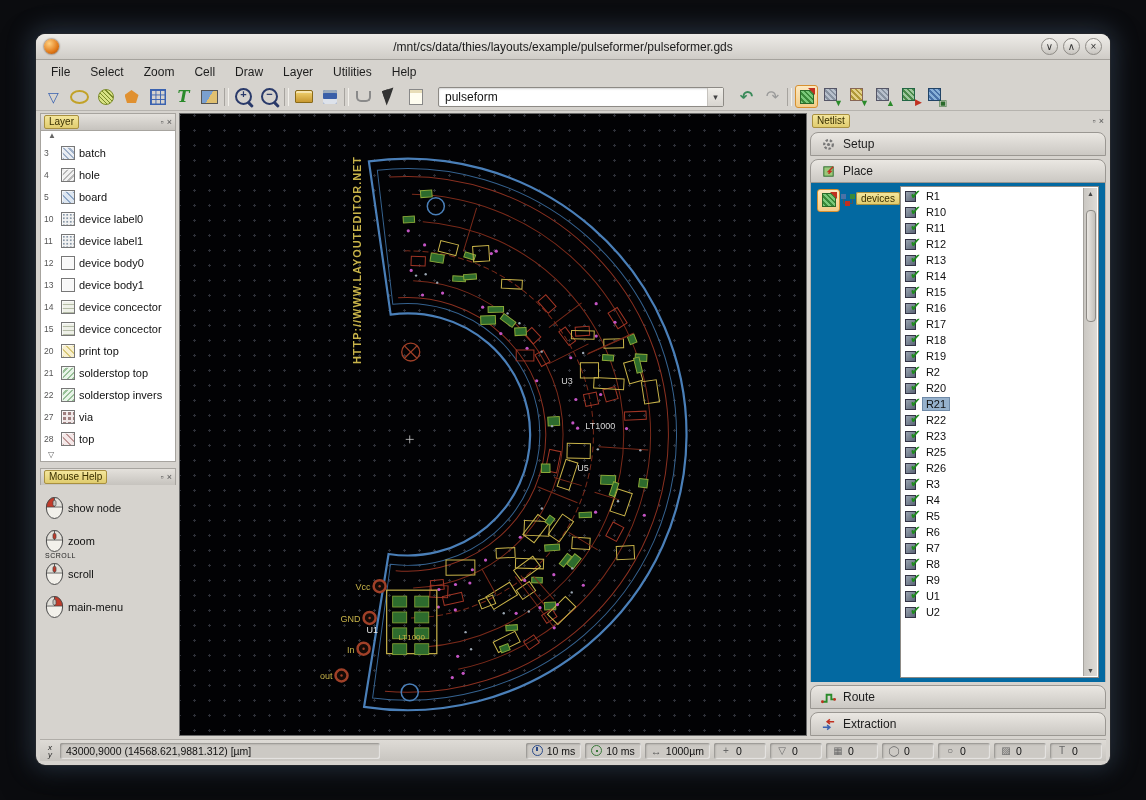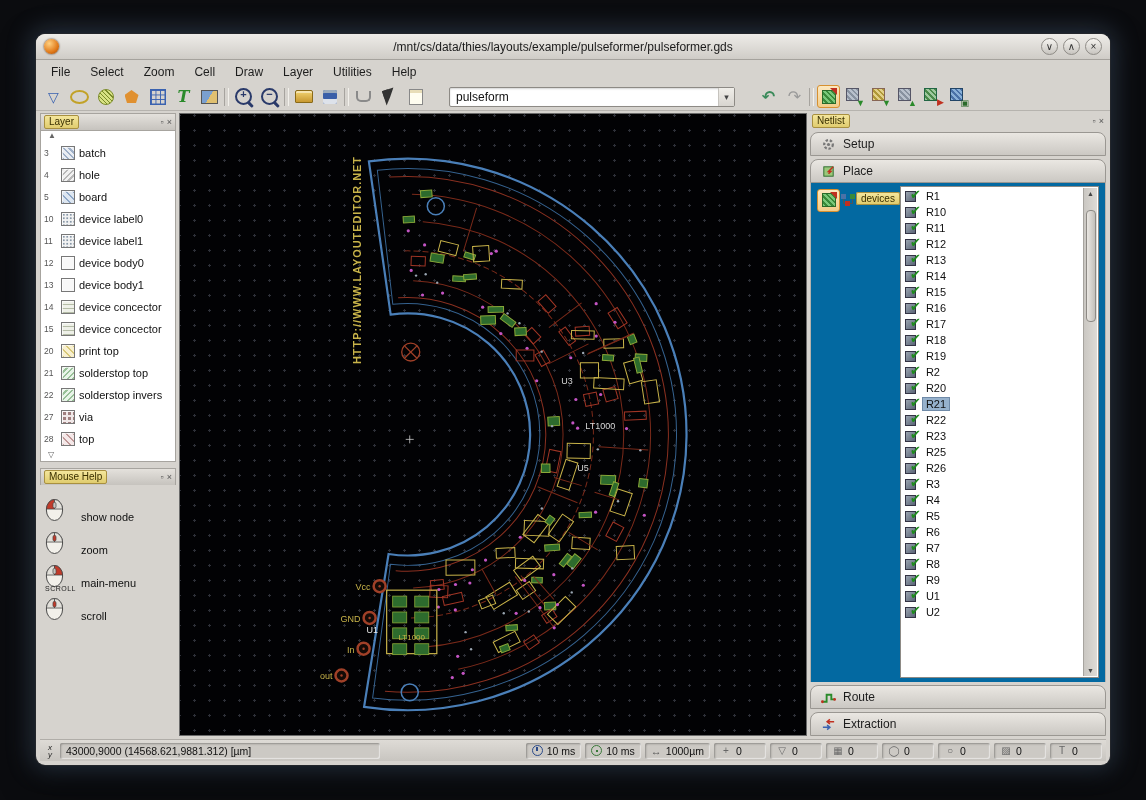--- a/index.html
+++ b/index.html
@@ -17,21 +17,21 @@
     background:radial-gradient(circle at 35% 30%,#ffd080,#e07818 62%,#9a4606);box-shadow:0 0 2px #420}
   .title-text{position:absolute;left:60px;right:80px;text-align:center;font-size:12px;color:#1b1b1b;
     white-space:nowrap;overflow:hidden}
   .win-buttons{margin-left:auto;display:flex;gap:5px;z-index:2}
   .win-btn{width:17px;height:17px;border-radius:50%;border:1px solid #8e8b86;color:#333;
     background:linear-gradient(#f6f4f0,#c8c5c0);font-size:10px;line-height:15px;text-align:center}
 
   
   .menubar{height:23px;flex:none;display:flex;align-items:center;padding:0 6px;gap:2px;background:#d6d3ce}
   .menu-item{padding:2px 9px;font-size:12px;color:#1d1d1d;border-radius:3px}
-  .toolbar{height:28px;flex:none;display:flex;align-items:center;padding:0 6px;gap:14px;
+  .toolbar{height:28px;flex:none;display:flex;align-items:center;padding:0 6px;gap:3px;
     background:#d6d3ce;border-bottom:1px solid #b6b3ae}
   .ticon{width:23px;height:23px;display:flex;align-items:center;justify-content:center;border-radius:3px;
     position:relative;flex:none}
   .ticon::before{display:block}
   .ticon.sep{width:5px;height:18px;border-left:1px solid #a6a39e;border-right:1px solid #f2f0eb;border-radius:0}
   .ticon.active{background:linear-gradient(#fce8c0,#f2cd8a);border:1px solid #d79030}
   [data-kind="nabla"]::before{content:"▽";font-size:14px;color:#3a62b0;font-weight:bold}
   [data-kind="ellipse"]::before{content:"";width:15px;height:10px;border:2px solid #c2a228;border-radius:50%}
   [data-kind="hatchcircle"]::before{content:"";width:14px;height:14px;border-radius:50%;border:1px solid #7d8d2a;
     background:repeating-linear-gradient(45deg,#d8e284 0 2px,#7a8a2a 2px 3px)}
@@ -106,21 +106,21 @@
   .pat-p4{background:radial-gradient(#8898a8 .8px,#f2f2f2 .9px);background-size:3.5px 3.5px}
   .pat-p5{background:#f8f8f8}
   .pat-p6{background:repeating-linear-gradient(0deg,#b4bca6 0 1.5px,#eef0e8 1.5px 4px)}
   .pat-p7{background:repeating-linear-gradient(45deg,#d8c878 0 2px,#f8f0d0 2px 5px)}
   .pat-p8{background:repeating-linear-gradient(-45deg,#98c098 0 1.5px,#e8f4e8 1.5px 4px)}
   .pat-p9{background:radial-gradient(circle,#a08080 1.5px,#f0e8e8 1.6px);background-size:5px 5px}
   .pat-p10{background:repeating-linear-gradient(45deg,#c09898 0 2px,#f4e8e8 2px 5px)}
 
   .mouse-panel{margin-top:6px}
   .mouse-body{padding:8px 4px 4px;display:flex;flex-direction:column;gap:3px}
-  .mouse-item{position:relative;display:flex;align-items:flex-end;gap:16px;height:30px}
+  .mouse-item{position:relative;display:flex;align-items:center;gap:3px;height:30px}
   .mouse-svg{width:21px;height:26px;flex:none}
   .mouse-label{font-size:11px;color:#101010}
   .mouse-badge{position:absolute;top:-7px;left:1px;font-size:7px;letter-spacing:.5px;color:#222}
   .btn-left .m-left{fill:#c23b2a}
   .btn-right .m-right{fill:#c23b2a}
   .btn-middle .m-wheel,.btn-wheel .m-wheel{fill:#c23b2a}
 
   .canvas{flex:1;min-width:0;position:relative;border:1px solid #6a6a6a;background-color:#020204;
     background-image:radial-gradient(#2e3038 1px,transparent 1.25px);background-size:15px 15px;background-position:7px 9px}
   .canvas svg{width:100%;height:100%;display:block}
@@ -361,40 +361,40 @@
               <span class="mouse-badge"></span>
               <svg class="mouse-svg" viewBox="0 0 22 26">
                 <ellipse class="m-body" cx="11" cy="13" rx="8.5" ry="11" fill="#f2f0ea" stroke="#444"></ellipse>
                 <path class="m-left" d="M11 2 A8.5 11 0 0 0 2.5 12 L11 12 Z" fill="#e2e0da" stroke="#444" stroke-width="0.8"></path>
                 <path class="m-right" d="M11 2 A8.5 11 0 0 1 19.5 12 L11 12 Z" fill="#e2e0da" stroke="#444" stroke-width="0.8"></path>
                 <rect class="m-wheel" x="9.4" y="5" width="3.2" height="6" rx="1.6" fill="#c8c5c0" stroke="#444" stroke-width="0.7"></rect>
               </svg>
               <span class="mouse-label">zoom</span>
             </div>
 
+            <div class="mouse-item btn-wheel">
+              <span class="mouse-badge">SCROLL</span>
+              <svg class="mouse-svg" viewBox="0 0 22 26">
+                <ellipse class="m-body" cx="11" cy="13" rx="8.5" ry="11" fill="#f2f0ea" stroke="#444"></ellipse>
+                <path class="m-left" d="M11 2 A8.5 11 0 0 0 2.5 12 L11 12 Z" fill="#e2e0da" stroke="#444" stroke-width="0.8"></path>
+                <path class="m-right" d="M11 2 A8.5 11 0 0 1 19.5 12 L11 12 Z" fill="#e2e0da" stroke="#444" stroke-width="0.8"></path>
+                <rect class="m-wheel" x="9.4" y="5" width="3.2" height="6" rx="1.6" fill="#c8c5c0" stroke="#444" stroke-width="0.7"></rect>
+              </svg>
+              <span class="mouse-label">scroll</span>
+            </div>
+
             <div class="mouse-item btn-right">
               <span class="mouse-badge"></span>
               <svg class="mouse-svg" viewBox="0 0 22 26">
                 <ellipse class="m-body" cx="11" cy="13" rx="8.5" ry="11" fill="#f2f0ea" stroke="#444"></ellipse>
                 <path class="m-left" d="M11 2 A8.5 11 0 0 0 2.5 12 L11 12 Z" fill="#e2e0da" stroke="#444" stroke-width="0.8"></path>
                 <path class="m-right" d="M11 2 A8.5 11 0 0 1 19.5 12 L11 12 Z" fill="#e2e0da" stroke="#444" stroke-width="0.8"></path>
                 <rect class="m-wheel" x="9.4" y="5" width="3.2" height="6" rx="1.6" fill="#c8c5c0" stroke="#444" stroke-width="0.7"></rect>
               </svg>
               <span class="mouse-label">main-menu</span>
-            </div>
-
-            <div class="mouse-item btn-wheel">
-              <span class="mouse-badge">SCROLL</span>
-              <svg class="mouse-svg" viewBox="0 0 22 26">
-                <ellipse class="m-body" cx="11" cy="13" rx="8.5" ry="11" fill="#f2f0ea" stroke="#444"></ellipse>
-                <path class="m-left" d="M11 2 A8.5 11 0 0 0 2.5 12 L11 12 Z" fill="#e2e0da" stroke="#444" stroke-width="0.8"></path>
-                <path class="m-right" d="M11 2 A8.5 11 0 0 1 19.5 12 L11 12 Z" fill="#e2e0da" stroke="#444" stroke-width="0.8"></path>
-                <rect class="m-wheel" x="9.4" y="5" width="3.2" height="6" rx="1.6" fill="#c8c5c0" stroke="#444" stroke-width="0.7"></rect>
-              </svg>
-              <span class="mouse-label">scroll</span>
             </div>
           </div>
       </div>
     </div>
 
     <div class="canvas">
       <svg viewBox="0 0 624 626" preserveAspectRatio="none">
 
         <path d="M188.3 47.7 A278 278 0 1 1 183.5 597.6 L207.9 443.5 A122 122 0 1 0 210 202.2 Z" fill="none" stroke="#4a7fb8" stroke-width="2.2"></path>
         <path d="M196.7 56.7 A268 268 0 1 1 192 588.7 L209.8 453.9 A132 132 0 1 0 212.1 191.8 Z" fill="none" stroke="#35628f" stroke-width="1"></path>

